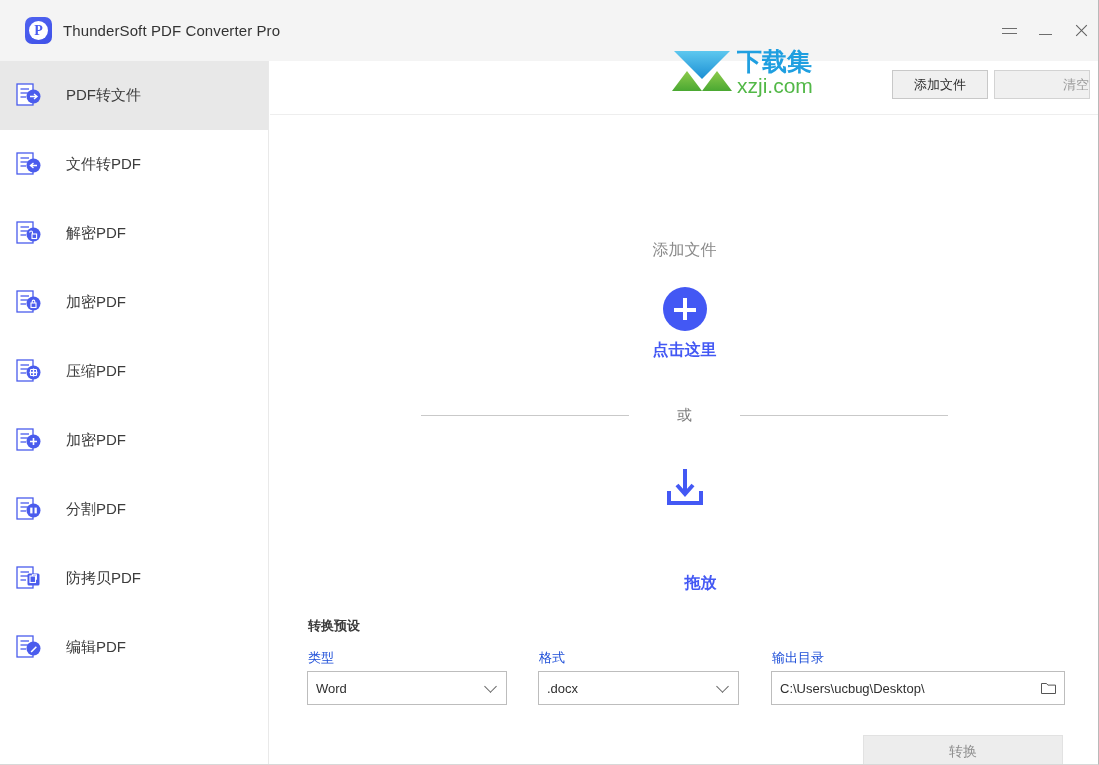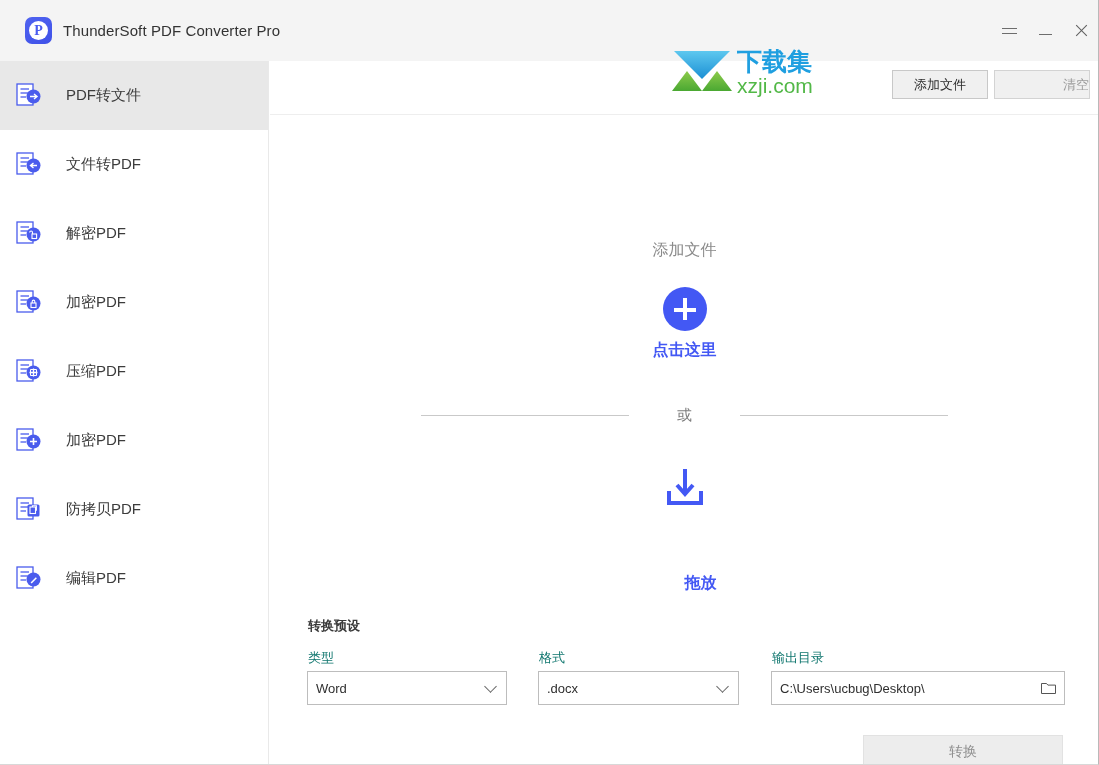--- a/index.html
+++ b/index.html
@@ -175,21 +175,21 @@
   .settings {
     position: absolute; left: 0; top: 556px;
     width: 829px;
   }
   .preset-title {
     position: absolute; left: 38px; top: 0;
     font-size: 13px; font-weight: bold; color: #3a3a3a;
   }
   .fieldlabel {
     position: absolute;
-    font-size: 13px; color: #0f766e;
+    font-size: 13px; color: #1d4ed8;
   }
   .sel-box {
     position: absolute;
     height: 26px;
     border: 1px solid #bdbdbd;
     background: #ffffff;
     display: flex; align-items: center;
     font-size: 13px; color: #2f2f2f;
     padding: 16px 8px;
     cursor: default;
@@ -318,20 +318,34 @@
           <line x1="6.5" y1="8" x2="15" y2="8" stroke="#4a5ced" stroke-width="1.3"></line>
           <line x1="6.5" y1="12" x2="15" y2="12" stroke="#4a5ced" stroke-width="1.3"></line>
           <line x1="6.5" y1="16" x2="12" y2="16" stroke="#4a5ced" stroke-width="1.3"></line>
           <circle cx="19.5" cy="15.5" r="7" fill="#4a5ced"></circle>
           <path d="M19.5 12 v7 M16 15.5 h7" stroke="#fff" stroke-width="1.6"></path>
         </svg>
       </div>
       <div class="side-label">加密PDF</div>
     </div>
 
+    <div class="side-item">
+      <div class="doc-icon">
+        <svg width="30" height="30" viewBox="0 0 30 30">
+          <rect x="3" y="3" width="16" height="21" fill="#fff" stroke="#4a5ced" stroke-width="1.3"></rect>
+          <line x1="6.5" y1="8" x2="15" y2="8" stroke="#4a5ced" stroke-width="1.3"></line>
+          <line x1="6.5" y1="12" x2="15" y2="12" stroke="#4a5ced" stroke-width="1.3"></line>
+          <line x1="6.5" y1="16" x2="12" y2="16" stroke="#4a5ced" stroke-width="1.3"></line>
+          <circle cx="19.5" cy="15.5" r="7" fill="#4a5ced"></circle>
+          <rect x="16.2" y="12.6" width="2.3" height="5.8" fill="#fff"></rect>
+          <rect x="20.5" y="12.6" width="2.3" height="5.8" fill="#fff"></rect>
+        </svg>
+      </div>
+      <div class="side-label">分割PDF</div>
+    </div>
 
     <div class="side-item">
       <div class="doc-icon">
         <svg width="30" height="30" viewBox="0 0 30 30">
           <rect x="3" y="3" width="16" height="21" fill="#fff" stroke="#4a5ced" stroke-width="1.3"></rect>
           <line x1="6.5" y1="8" x2="15" y2="8" stroke="#4a5ced" stroke-width="1.3"></line>
           <line x1="6.5" y1="12" x2="15" y2="12" stroke="#4a5ced" stroke-width="1.3"></line>
           <line x1="6.5" y1="16" x2="12" y2="16" stroke="#4a5ced" stroke-width="1.3"></line>
           <rect x="13.5" y="9.5" width="12" height="12" rx="1.5" fill="#4a5ced"></rect>
           <rect x="16" y="12" width="5.5" height="6.5" fill="none" stroke="#fff" stroke-width="1.1"></rect>

